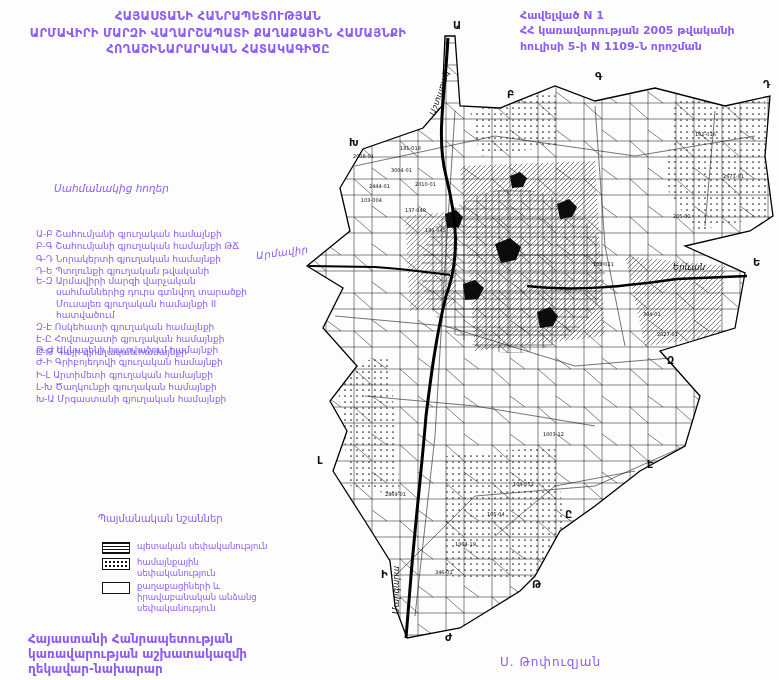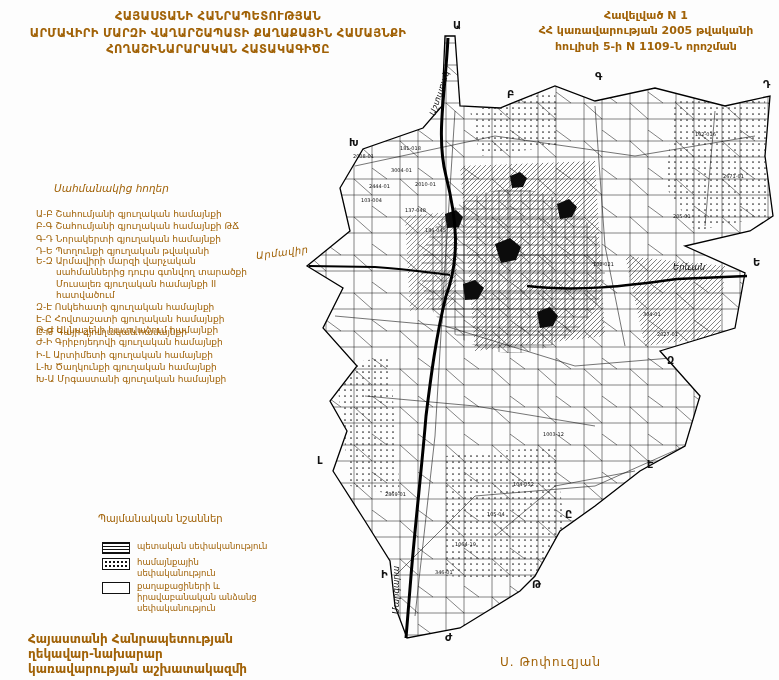--- a/index.html
+++ b/index.html
@@ -1,27 +1,27 @@
 <!DOCTYPE html>
 <html><head>
 <meta charset="utf-8">
 <style>
   html,body{margin:0;padding:0;background:#e8e8e8;}
   .page{
     position:relative;width:779px;height:680px;background:#fdfdfd;
-    font-family:"DejaVu Sans",sans-serif;color:#a16207;overflow:hidden;
+    font-family:"DejaVu Sans",sans-serif;color:#8b5cf6;overflow:hidden;
     margin:0 auto;
   }
   .abs{position:absolute;}
   .title-block{left:8px;top:8px;width:420px;text-align:center;
     font-weight:bold;font-size:11.5px;line-height:1.45;letter-spacing:.3px;}
-  .annex-block{left:520px;top:8px;width:252px;text-align:center;
+  .annex-block{left:520px;top:8px;width:252px;
     font-weight:bold;font-size:11px;line-height:1.4;}
   .borderlands-heading{left:54px;top:182px;font-size:10.5px;font-style:italic;}
-  .borderlands{left:36px;width:222px;font-size:9px;line-height:1.25;}
+  .borderlands{left:36px;width:222px;font-size:9px;line-height:1.25;margin-top:20px;}
   .borderlands .item{padding-left:20px;text-indent:-20px;margin:0 0 1px 0;}
   .g1{top:209px;} .g2{top:256px;} .g3{top:325px;}
   .legend-heading{left:98px;top:513px;font-size:10px;}
   .legend{left:74px;top:541px;width:200px;font-size:8.5px;line-height:1.25;}
   .legend-row{display:flex;align-items:flex-start;margin-bottom:3px;padding-left:28px;}
   .swatch{flex:0 0 auto;width:26px;height:10px;border:1.4px solid #111;
     margin-right:7px;margin-top:1px;background:#fff;}
   .swatch.state{background:repeating-linear-gradient(0deg,#111 0 1.2px,#fff 1.2px 3px);}
   .swatch.community{background-image:radial-gradient(#111 .8px,transparent 1px);
     background-size:4px 4px;background-position:1px 1px;}
@@ -87,22 +87,22 @@
       <span>համայնքային սեփականություն</span>
     </div>
     <div class="legend-row">
       <span class="swatch"></span>
       <span>քաղաքացիների և իրավաբանական անձանց սեփականություն</span>
     </div>
   </div>
 
   <div class="abs footer-left">
     <div>Հայաստանի Հանրապետության</div>
+    <div>կառավարության աշխատակազմի</div>
     <div>ղեկավար-նախարար</div>
-    <div>կառավարության աշխատակազմի</div>
   </div>
 
   <div class="abs signature">Ս. Թոփուզյան</div>
 
   <div class="abs armavir-label">Արմավիր</div>
 
   <svg class="abs" style="left:295px;top:16px;" width="484" height="632" viewBox="0 0 484 632">
     <defs>
       <pattern id="parcels" width="46" height="38" patternUnits="userSpaceOnUse">
         <path d="M0,11 H46 M0,27 H46 M13,0 V38 M31,0 V38 M13,11 L31,27 M31,0 L46,11" stroke="#1b1b1b" stroke-width="0.55" fill="none"></path>

